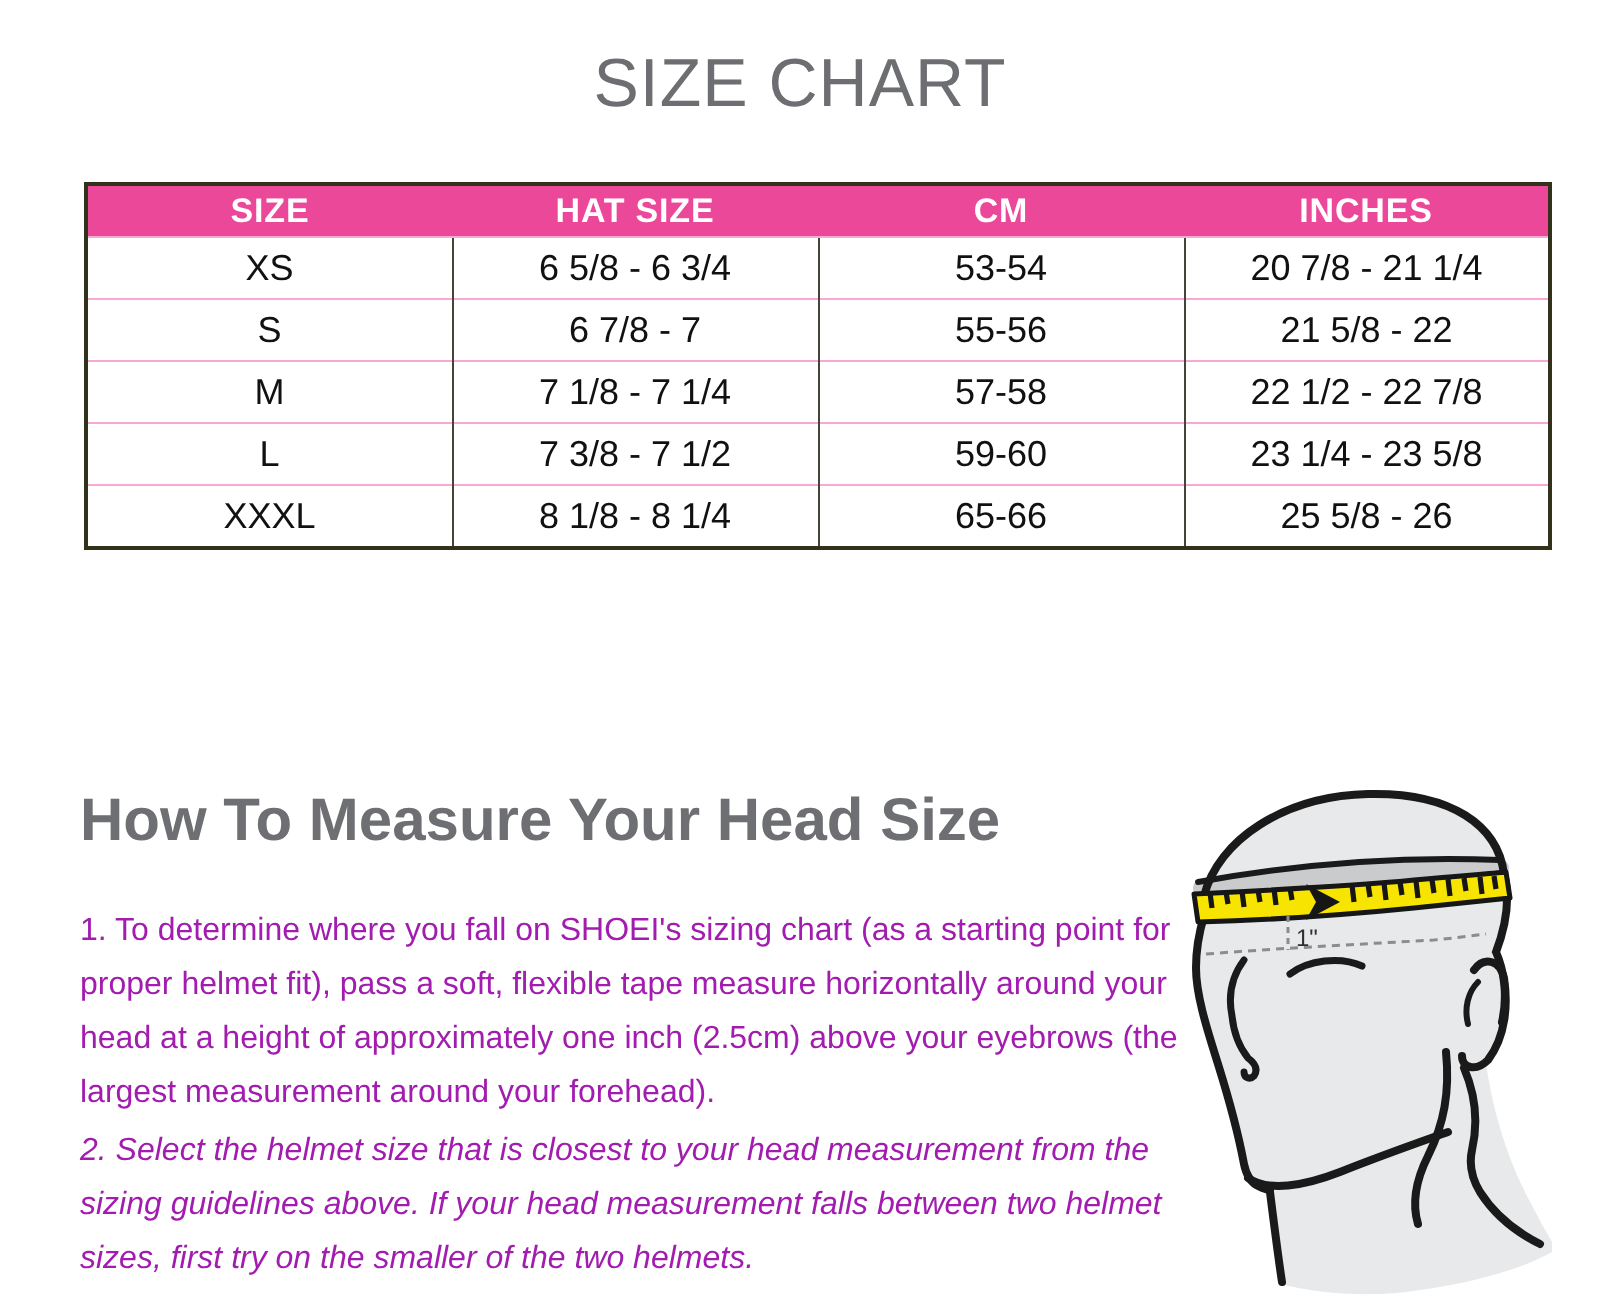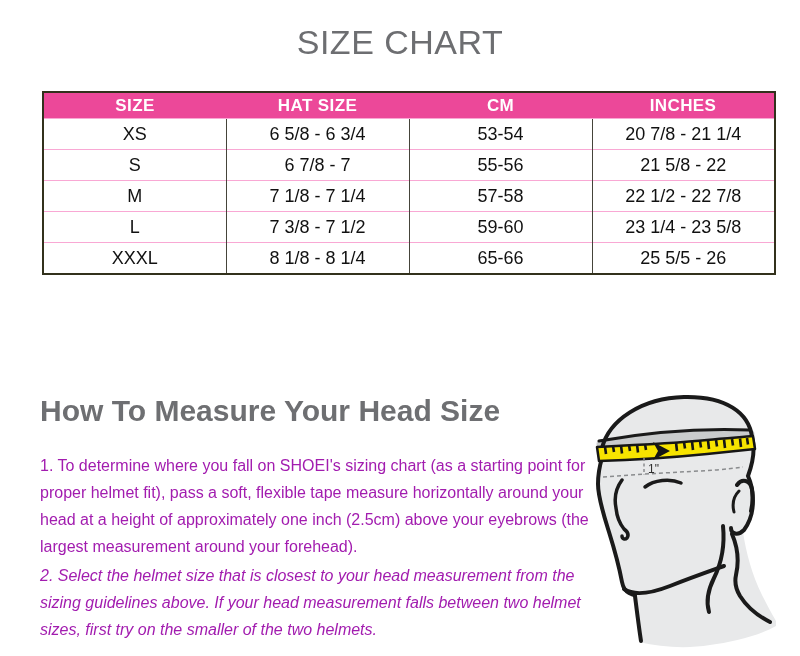--- a/index.html
+++ b/index.html
@@ -73,21 +73,21 @@
     <tr>
       <td>L</td>
       <td>7 3/8 - 7 1/2</td>
       <td>59-60</td>
       <td>23 1/4 - 23 5/8</td>
     </tr>
     <tr>
       <td>XXXL</td>
       <td>8 1/8 - 8 1/4</td>
       <td>65-66</td>
-      <td>25 5/5 - 26</td>
+      <td>25 5/8 - 26</td>
     </tr>
   </tbody>
 </table>
 
 <div class="howto-heading">How To Measure Your Head Size</div>
 <div class="step-text step-1">1. To determine where you fall on SHOEI's sizing chart (as a starting point for proper helmet fit), pass a soft, flexible tape measure horizontally around your head at a height of approximately one inch (2.5cm) above your eyebrows (the largest measurement around your forehead).</div>
 <div class="step-text step-2">2. Select the helmet size that is closest to your head measurement from the sizing guidelines above. If your head measurement falls between two helmet sizes, first try on the smaller of the two helmets.</div>
 
 <svg class="head-illustration" width="216" height="266" viewBox="0 0 216 266" xmlns="http://www.w3.org/2000/svg">
 

